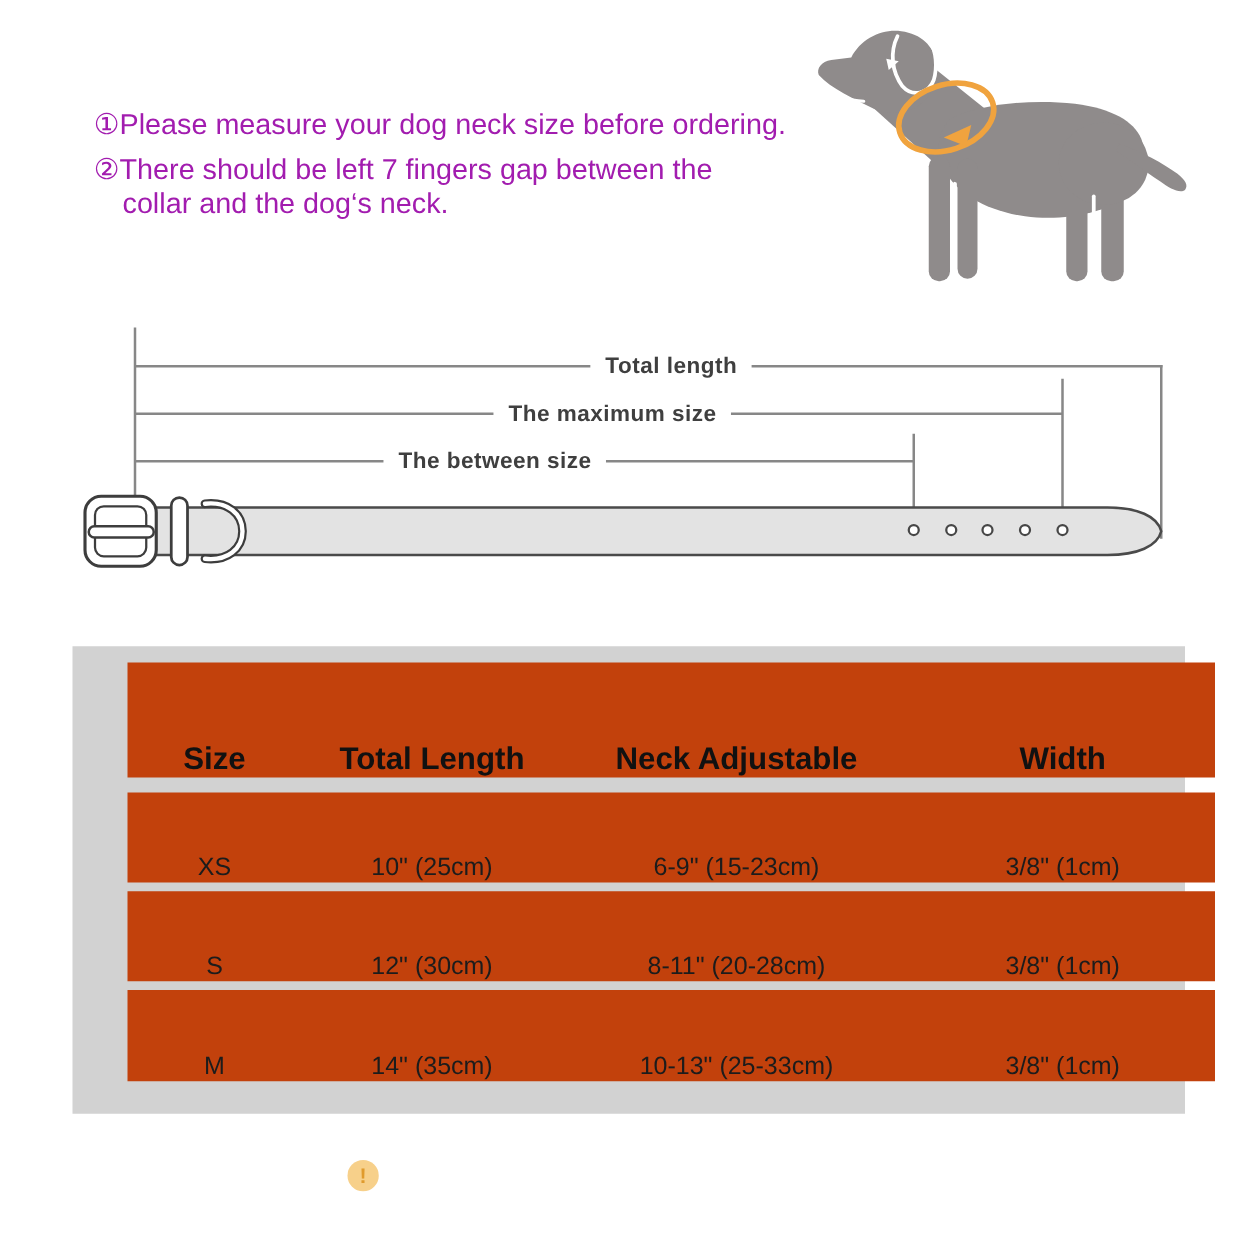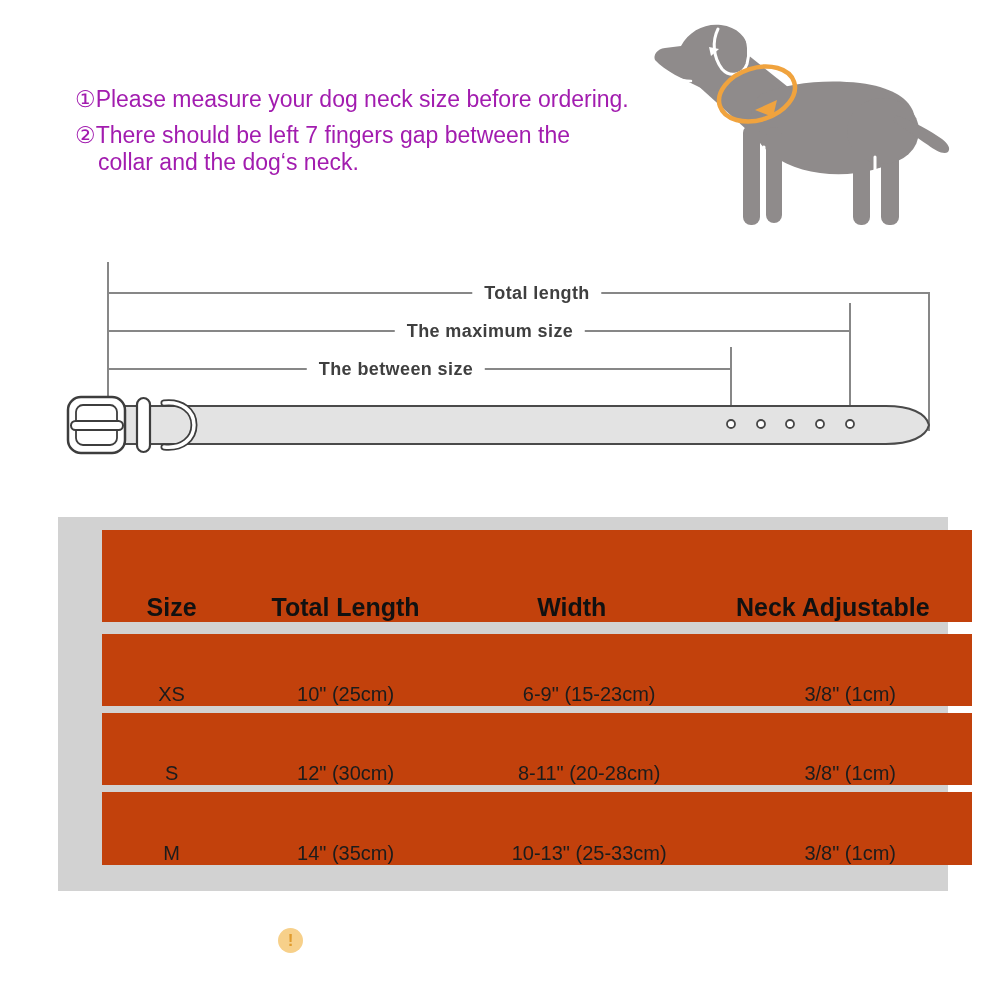--- a/index.html
+++ b/index.html
@@ -105,22 +105,22 @@
   <rect x="11" y="27" width="52" height="9" rx="4.5" fill="#ffffff" stroke="#3d3d3d" stroke-width="2"></rect>
   <rect x="77" y="4" width="13" height="54" rx="6.5" fill="#ffffff" stroke="#3d3d3d" stroke-width="2.2"></rect>
   <path d="M104,9 C122,7 134,17 134,31 C134,45 122,55 104,53" fill="none" stroke="#3d3d3d" stroke-width="7" stroke-linecap="round"></path>
   <path d="M104,9 C122,7 134,17 134,31 C134,45 122,55 104,53" fill="none" stroke="#ffffff" stroke-width="3.5" stroke-linecap="round"></path>
 </svg>
 
 <div class="abs" id="size-table">
   <div class="trow head" id="thead">
     <div class="tc c0">Size</div>
     <div class="tc c1">Total Length</div>
+    <div class="tc c2">Neck Adjustable</div>
     <div class="tc c3">Width</div>
-    <div class="tc c2">Neck Adjustable</div>
   </div>
   <div class="trow data" id="row-0">
     <div class="tc c0">XS</div>
     <div class="tc c1">10" (25cm)</div>
     <div class="tc c2">6-9" (15-23cm)</div>
     <div class="tc c3">3/8" (1cm)</div>
   </div>
   <div class="trow data" id="row-1">
     <div class="tc c0">S</div>
     <div class="tc c1">12" (30cm)</div>

